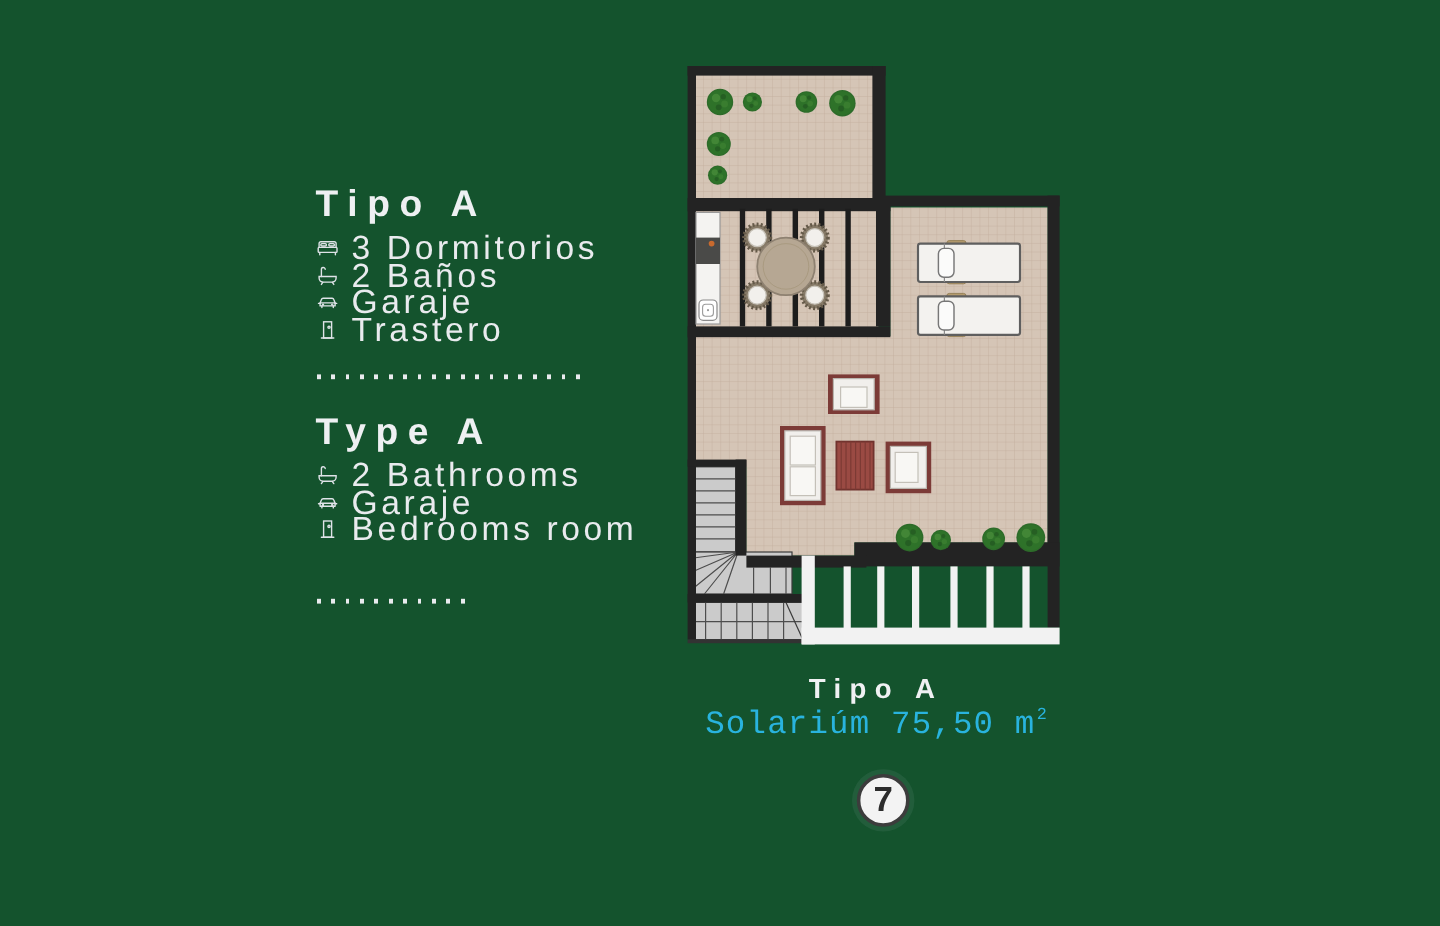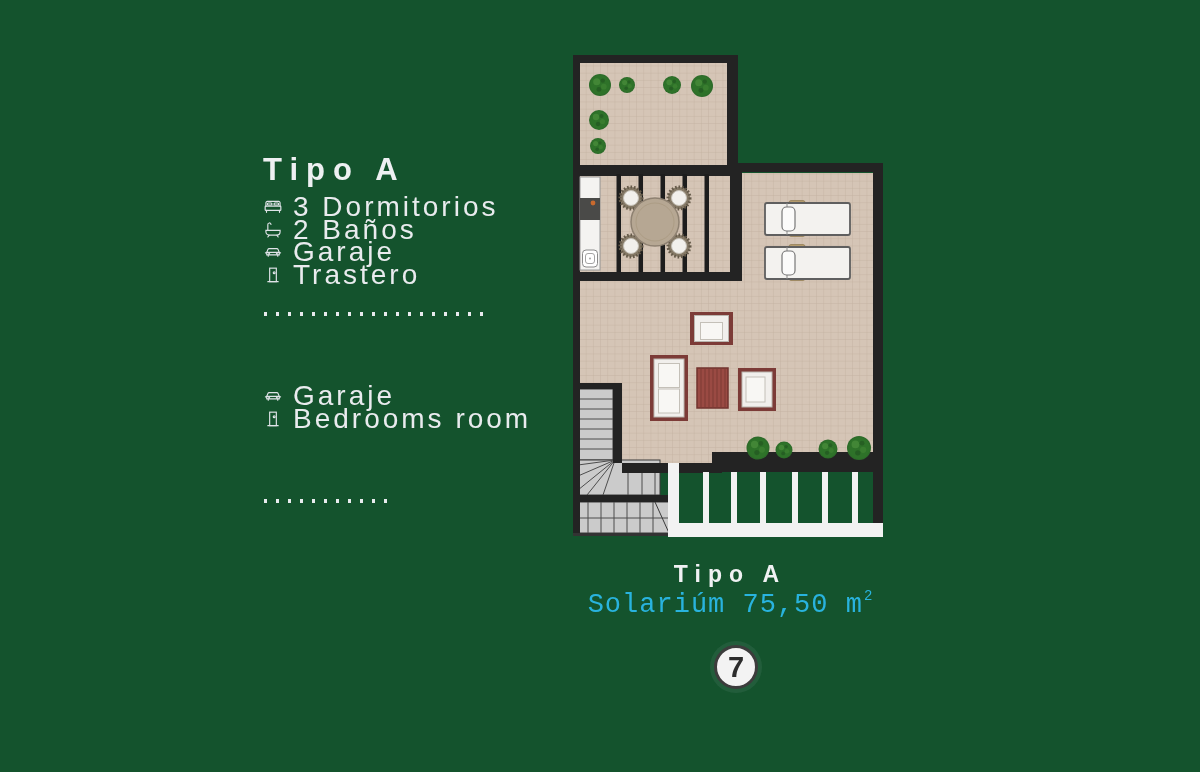--- a/index.html
+++ b/index.html
@@ -119,22 +119,33 @@
           <circle cx="13.4" cy="9.2" r="1.1"></circle>
           <path d="M5.8 20h12.4"></path>
         </svg>
       </span>
       <span class="lbl">Trastero</span>
     </div>
   </div>
 
   <div class="dots" style="top:312px;width:222px"></div>
 
+  <div class="info-title" style="top:342px">Type A</div>
 
   <div class="info-list" style="top:385px">
+    <div class="info-row">
+      <span class="ic">
+        <svg viewBox="0 0 24 24" width="20" height="20" fill="none" stroke="currentColor" stroke-width="1.4" stroke-linecap="round">
+          <path d="M3.5 12.5h17v1.6a4 4 0 0 1-4 4h-9a4 4 0 0 1-4-4z"></path>
+          <path d="M5.8 12.5V5.6a1.9 1.9 0 0 1 3.8-.3"></path>
+          <path d="M7.2 18.4l-1.4 2M16.8 18.4l1.4 2"></path>
+        </svg>
+      </span>
+      <span class="lbl">2 Bathrooms</span>
+    </div>
     <div class="info-row">
       <span class="ic">
         <svg viewBox="0 0 24 24" width="20" height="20" fill="none" stroke="currentColor" stroke-width="1.4" stroke-linecap="round" stroke-linejoin="round">
           <path d="M4.5 15.5v-3l1.3-3.4a1.8 1.8 0 0 1 1.7-1.2h9a1.8 1.8 0 0 1 1.7 1.2l1.3 3.4v3z"></path>
           <path d="M4.5 12.5h15"></path>
           <path d="M4.5 13h-1.6M19.5 13h1.6"></path>
           <path d="M6.3 15.5v1.6M17.7 15.5v1.6"></path>
           <circle cx="7.4" cy="14.2" r="0.5"></circle>
           <circle cx="16.6" cy="14.2" r="0.5"></circle>
         </svg>

